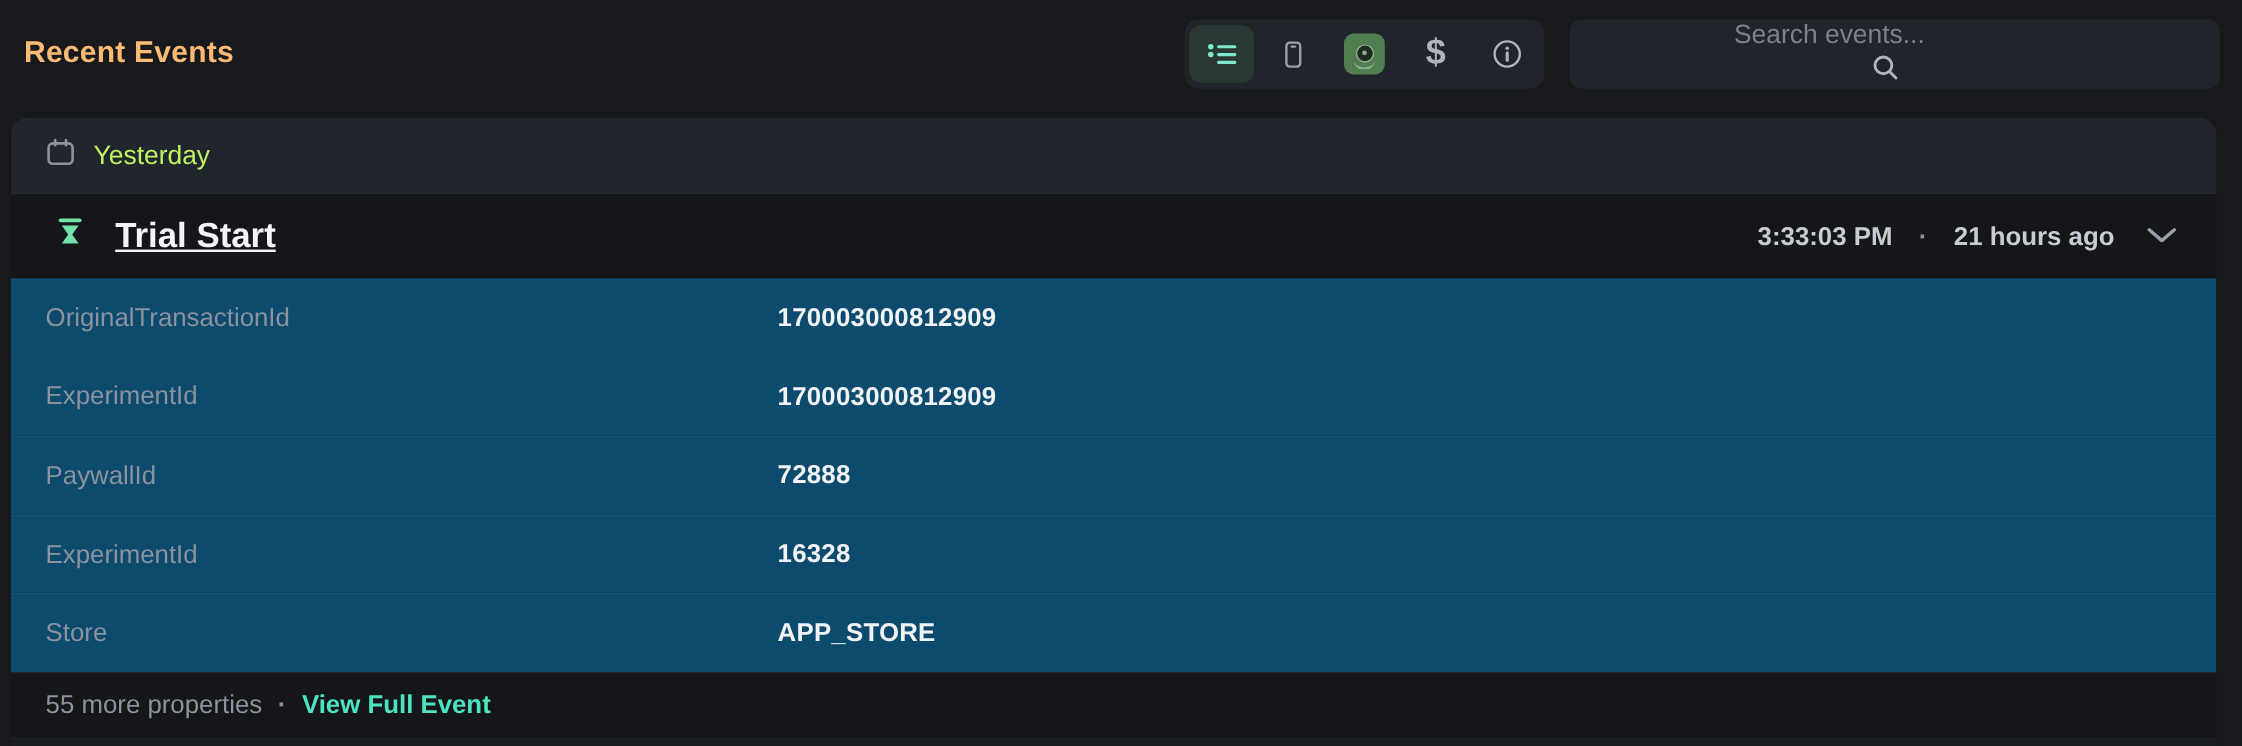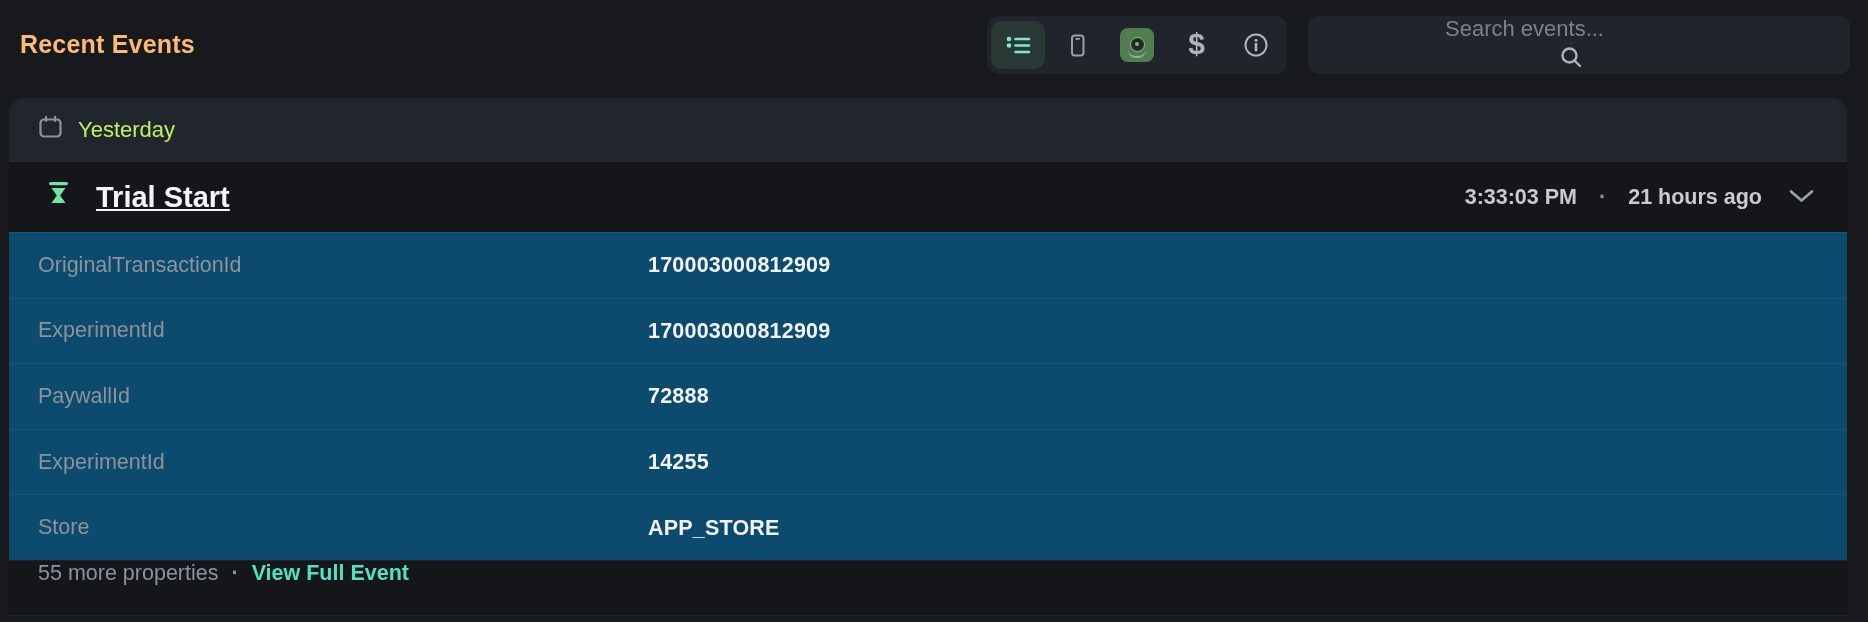--- a/index.html
+++ b/index.html
@@ -84,21 +84,21 @@
     display:flex;align-items:center;box-sizing:border-box;padding-left:29px;
   }
   .pkey{font-size:21.5px;color:#8d939c;}
   .pval{
     position:absolute;left:639px;top:50%;transform:translateY(-50%);
     font-size:21.5px;font-weight:700;color:#f2f3f5;letter-spacing:.2px;
   }
   .foot{
     height:56px;background:#14161a;border-top:1px solid rgba(255,255,255,0.055);
     border-bottom:1px solid rgba(255,255,255,0.055);
-    display:flex;box-sizing:border-box;padding-left:29px;gap:13px;
+    display:flex;align-items:center;box-sizing:border-box;padding-left:29px;gap:13px;
     font-size:21.5px;color:#8d939c;
   }
   .foot a{color:#4ce4c0;font-weight:600;text-decoration:none;cursor:pointer;}
   .bottom-strip{height:6px;background:#181b20;}
 </style>
 </head>
 <body>
 
 <div class="screen">
 
@@ -199,21 +199,21 @@
     <div class="prop-row">
       <span class="pkey">ExperimentId</span>
       <span class="pval">170003000812909</span>
     </div>
     <div class="prop-row">
       <span class="pkey">PaywallId</span>
       <span class="pval">72888</span>
     </div>
     <div class="prop-row">
       <span class="pkey">ExperimentId</span>
-      <span class="pval">14255</span>
+      <span class="pval">16328</span>
     </div>
     <div class="prop-row">
       <span class="pkey">Store</span>
       <span class="pval">APP_STORE</span>
     </div>
 
     <div class="foot">
       <span>55 more properties</span>
       <span class="dot">·</span>
       <a>View Full Event</a>

